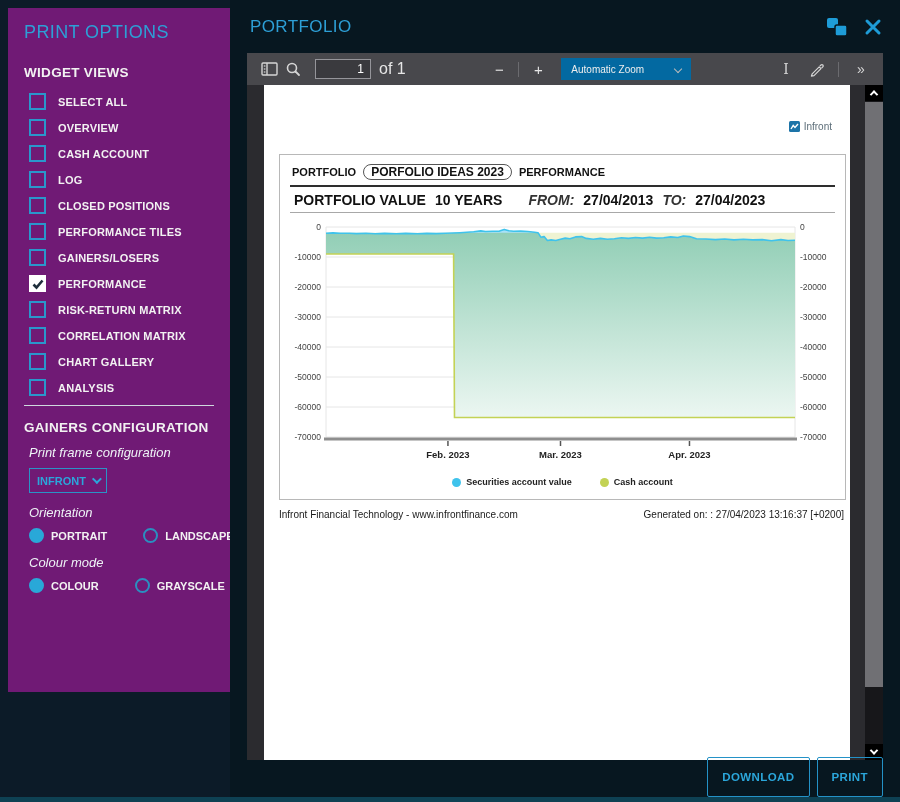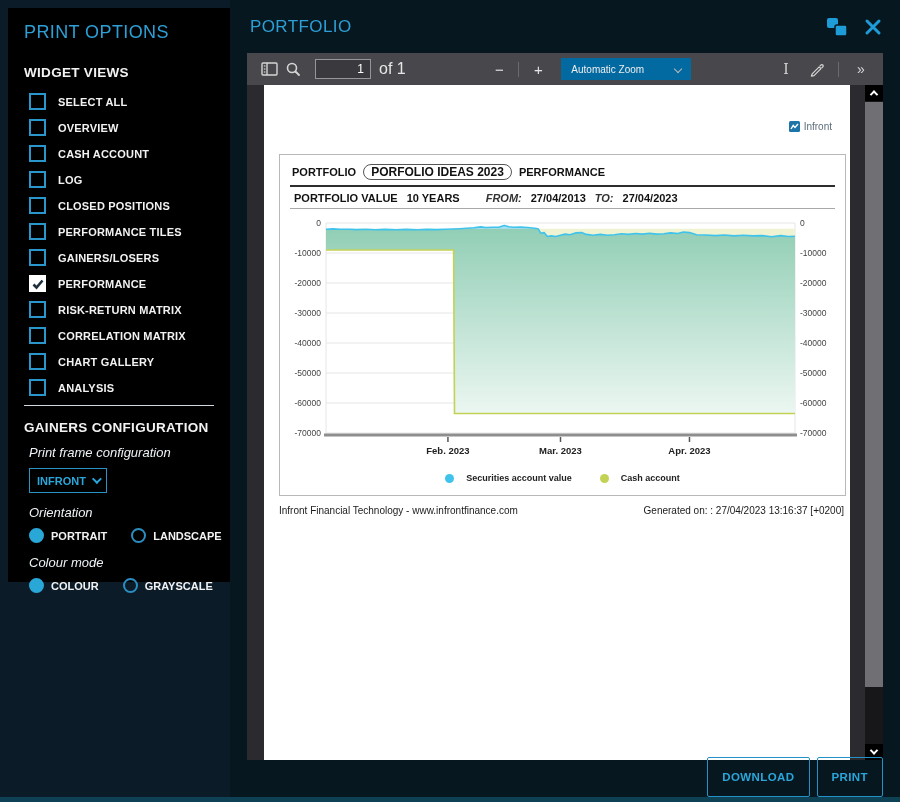--- a/index.html
+++ b/index.html
@@ -1,37 +1,37 @@
 <!DOCTYPE html>
 <html><head>
 <meta charset="utf-8">
 <style>
   * { box-sizing: border-box; margin: 0; padding: 0; }
   html,body { width:900px; height:802px; overflow:hidden; }
   body { font-family: "Liberation Sans", sans-serif; background:#0c1b28; position:relative; }
 
   
-  .sidebar { position:absolute; left:8px; top:8px; width:222px; height:574px;
-             background:#000000; padding:10px 8px 0 16px; }
+  .sidebar { position:absolute; left:8px; top:8px; width:222px; height:684px;
+             background:#701a75; padding:10px 8px 0 16px; }
   .sb-title { color:#2d9fd6; font-size:18px; font-weight:400; letter-spacing:.4px; margin-top:4px; }
   .sb-heading { color:#f2f2f2; font-size:13.5px; font-weight:700; letter-spacing:.3px; margin-top:22px; }
   .cb-list { margin-top:13px; }
   .cbrow { display:flex; align-items:center; margin:0 0 9px 5px; height:17px; cursor:pointer; }
   .cb { width:17px; height:17px; border:2px solid #2a97cc; background:transparent; flex:0 0 auto;
         display:flex; align-items:center; justify-content:center; }
   .cb.checked { background:#ffffff; border-color:#ffffff; }
   .cblabel { color:#f2f2f2; font-size:11px; font-weight:700; margin-left:12px; letter-spacing:.2px; white-space:nowrap; }
   .divider { border:none; border-top:1px solid #cfd8de; margin:6px 8px 0 0; }
   .italic-label { color:#eef3f6; font-size:13px; font-style:italic; margin:12px 0 8px 5px; }
   .select { margin-left:5px; width:78px; height:25px; border:1px solid #2a93c6; color:#2ba6da;
             font-size:11px; font-weight:700; display:flex; align-items:center; padding:0 7px;
             justify-content:space-between; cursor:pointer; }
   .chev { width:7px; height:7px; border-right:2px solid #2ba6da; border-bottom:2px solid #2ba6da;
           transform:rotate(45deg) translateY(-2px); }
-  .radio-row { display:flex; gap:24px; margin:2px 0 4px 5px; }
+  .radio-row { display:flex; gap:36px; margin:2px 0 4px 5px; }
   .radio-item { display:flex; align-items:center; cursor:pointer; }
   .radio { width:15px; height:15px; border-radius:50%; border:2px solid #2a8fc0; flex:0 0 auto; }
   .radio.sel { background:#29a8d8; border-color:#29a8d8; }
   .rlabel { color:#f2f2f2; font-size:11px; font-weight:700; margin-left:7px; white-space:nowrap; }
 
   
   .main { position:absolute; left:230px; top:0; width:670px; height:797px; background:#071720; }
   .main-header { height:53px; display:flex; align-items:center; padding:0 18px 0 20px; }
   .main-title { color:#2d9fd6; font-size:17px; letter-spacing:.4px; }
   .hicons { margin-left:auto; display:flex; align-items:center; gap:16px; }
@@ -68,27 +68,27 @@
   .sarrow.down { transform:rotate(45deg) translate(-1px,-1px); }
   .scroll-thumb { position:absolute; left:0; top:17px; width:18px; height:585px; background:#707074; cursor:grab; }
 
   
   .logo-row { display:flex; justify-content:flex-end; align-items:center; gap:4px; padding:36px 18px 0 0; }
   .logo-text { font-size:10px; color:#5d6e79; }
   .report-box { margin:22px 4px 0 15px; border:1px solid #b8b8b8; padding:7px 10px 12px; }
   .rb-title { display:flex; align-items:center; gap:7px; font-size:11px; font-weight:700; color:#111;
               padding:2px 0 5px 2px; border-bottom:2px solid #2e2e2e; }
   .pill { border:1px solid #555; border-radius:8px; padding:0 7px; font-size:12px; line-height:14px; font-weight:700; }
-  .rb-sub { display:flex; gap:9px; align-items:baseline; font-size:11px; font-weight:700; color:#111;
+  .rb-sub { display:flex; gap:9px; align-items:baseline; font-size:14px; font-weight:700; color:#111;
             padding:5px 0 4px 4px; border-bottom:1px solid #a8a8a8; }
   .rb-sub .it { font-style:italic; color:#333; }
   .rb-sub .sp { width:8px; }
   #chart-host { margin-top:6px; }
   .legend { display:flex; justify-content:center; gap:28px; font-size:9px; font-weight:700; color:#222; margin-top:0; }
-  .legend-item { display:flex; align-items:center; gap:12px; }
+  .legend-item { display:flex; align-items:center; gap:5px; }
   .ldot { width:9px; height:9px; border-radius:50%; }
   .pdf-footer { display:flex; justify-content:space-between; font-size:10px; color:#1a1a1a; margin:9px 6px 0 15px; }
 
   
   .bottombar { position:absolute; left:0; right:0; bottom:0; height:40px; display:flex;
                justify-content:flex-end; gap:7px; padding-right:17px; }
   .action-btn { background:transparent; border:1px solid #2492c7; color:#2ba6da; font-size:11.5px;
                 font-weight:700; letter-spacing:.4px; padding:5px 14px; cursor:pointer; border-radius:2px;
                 font-family:"Liberation Sans",sans-serif; }
 

